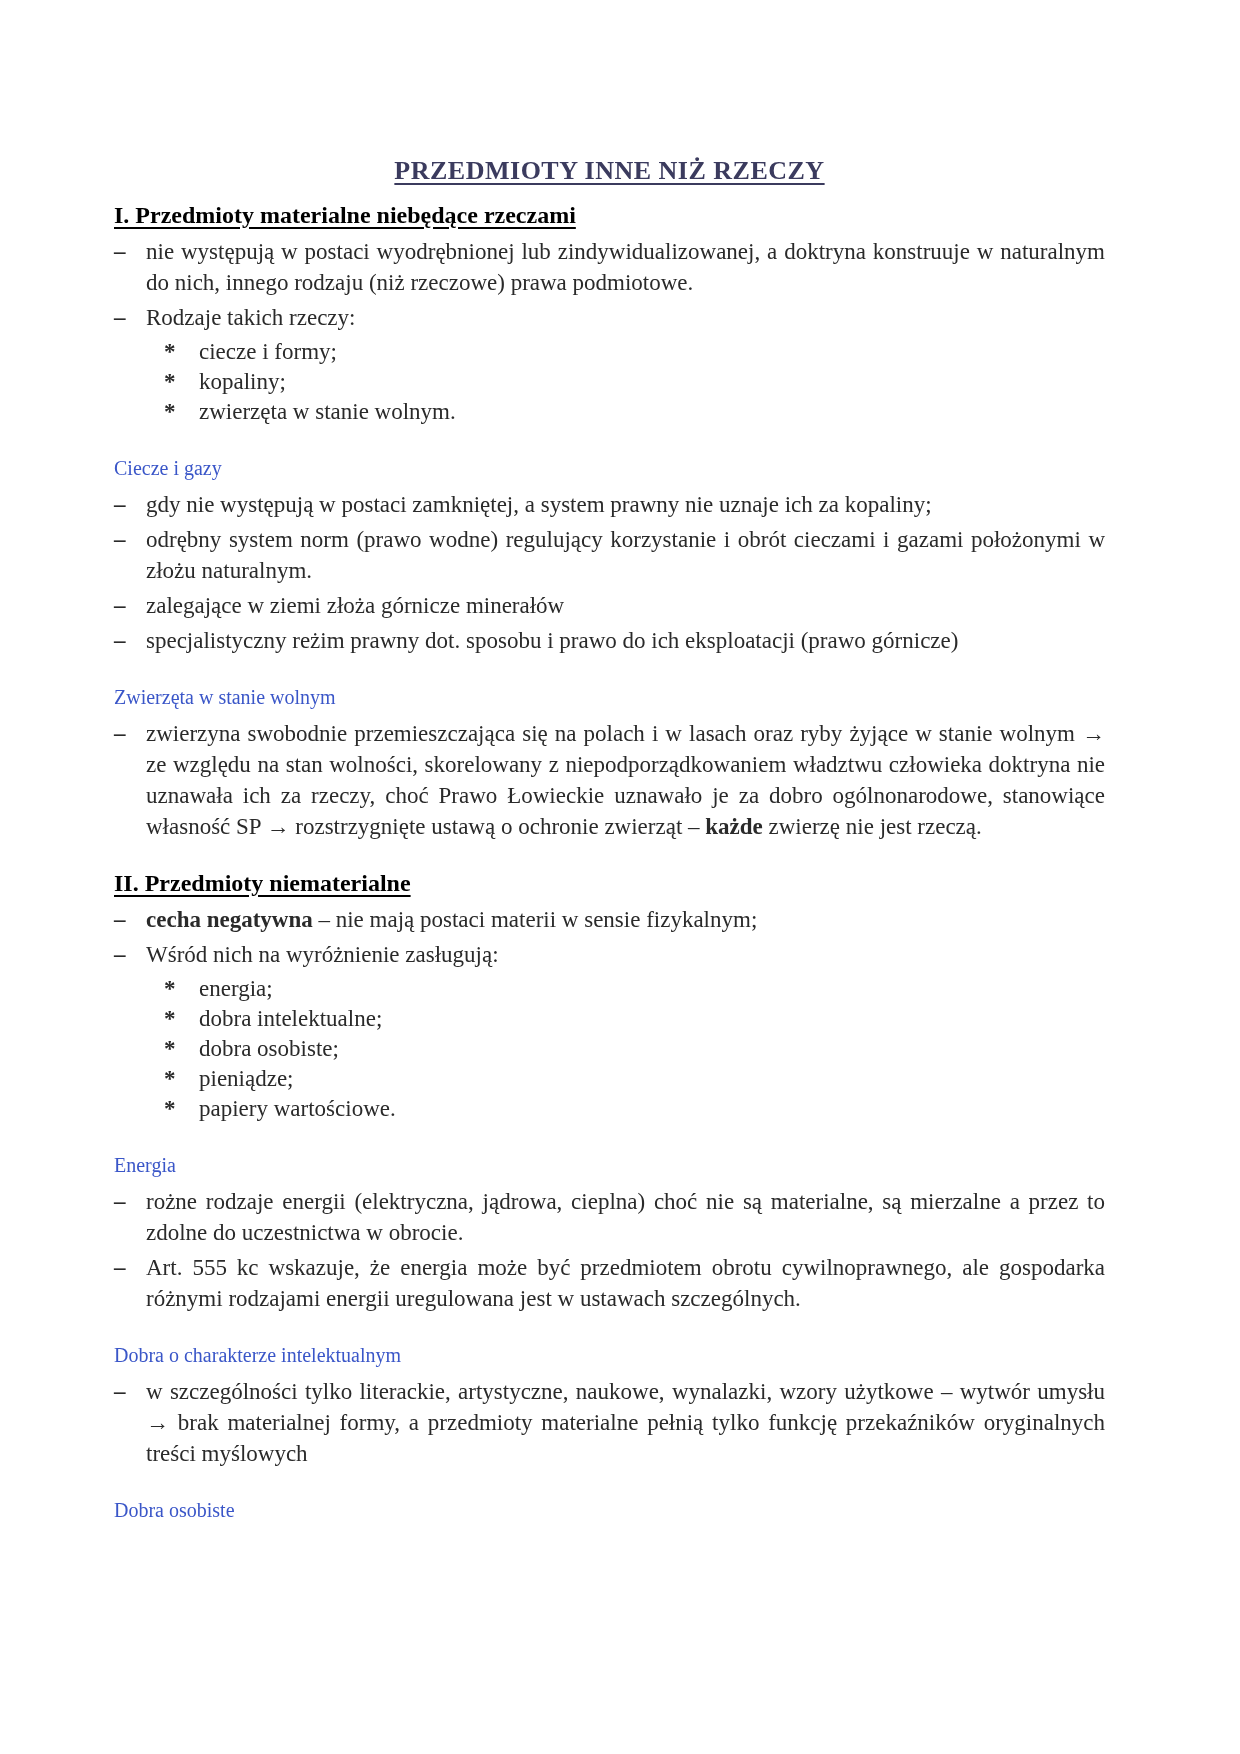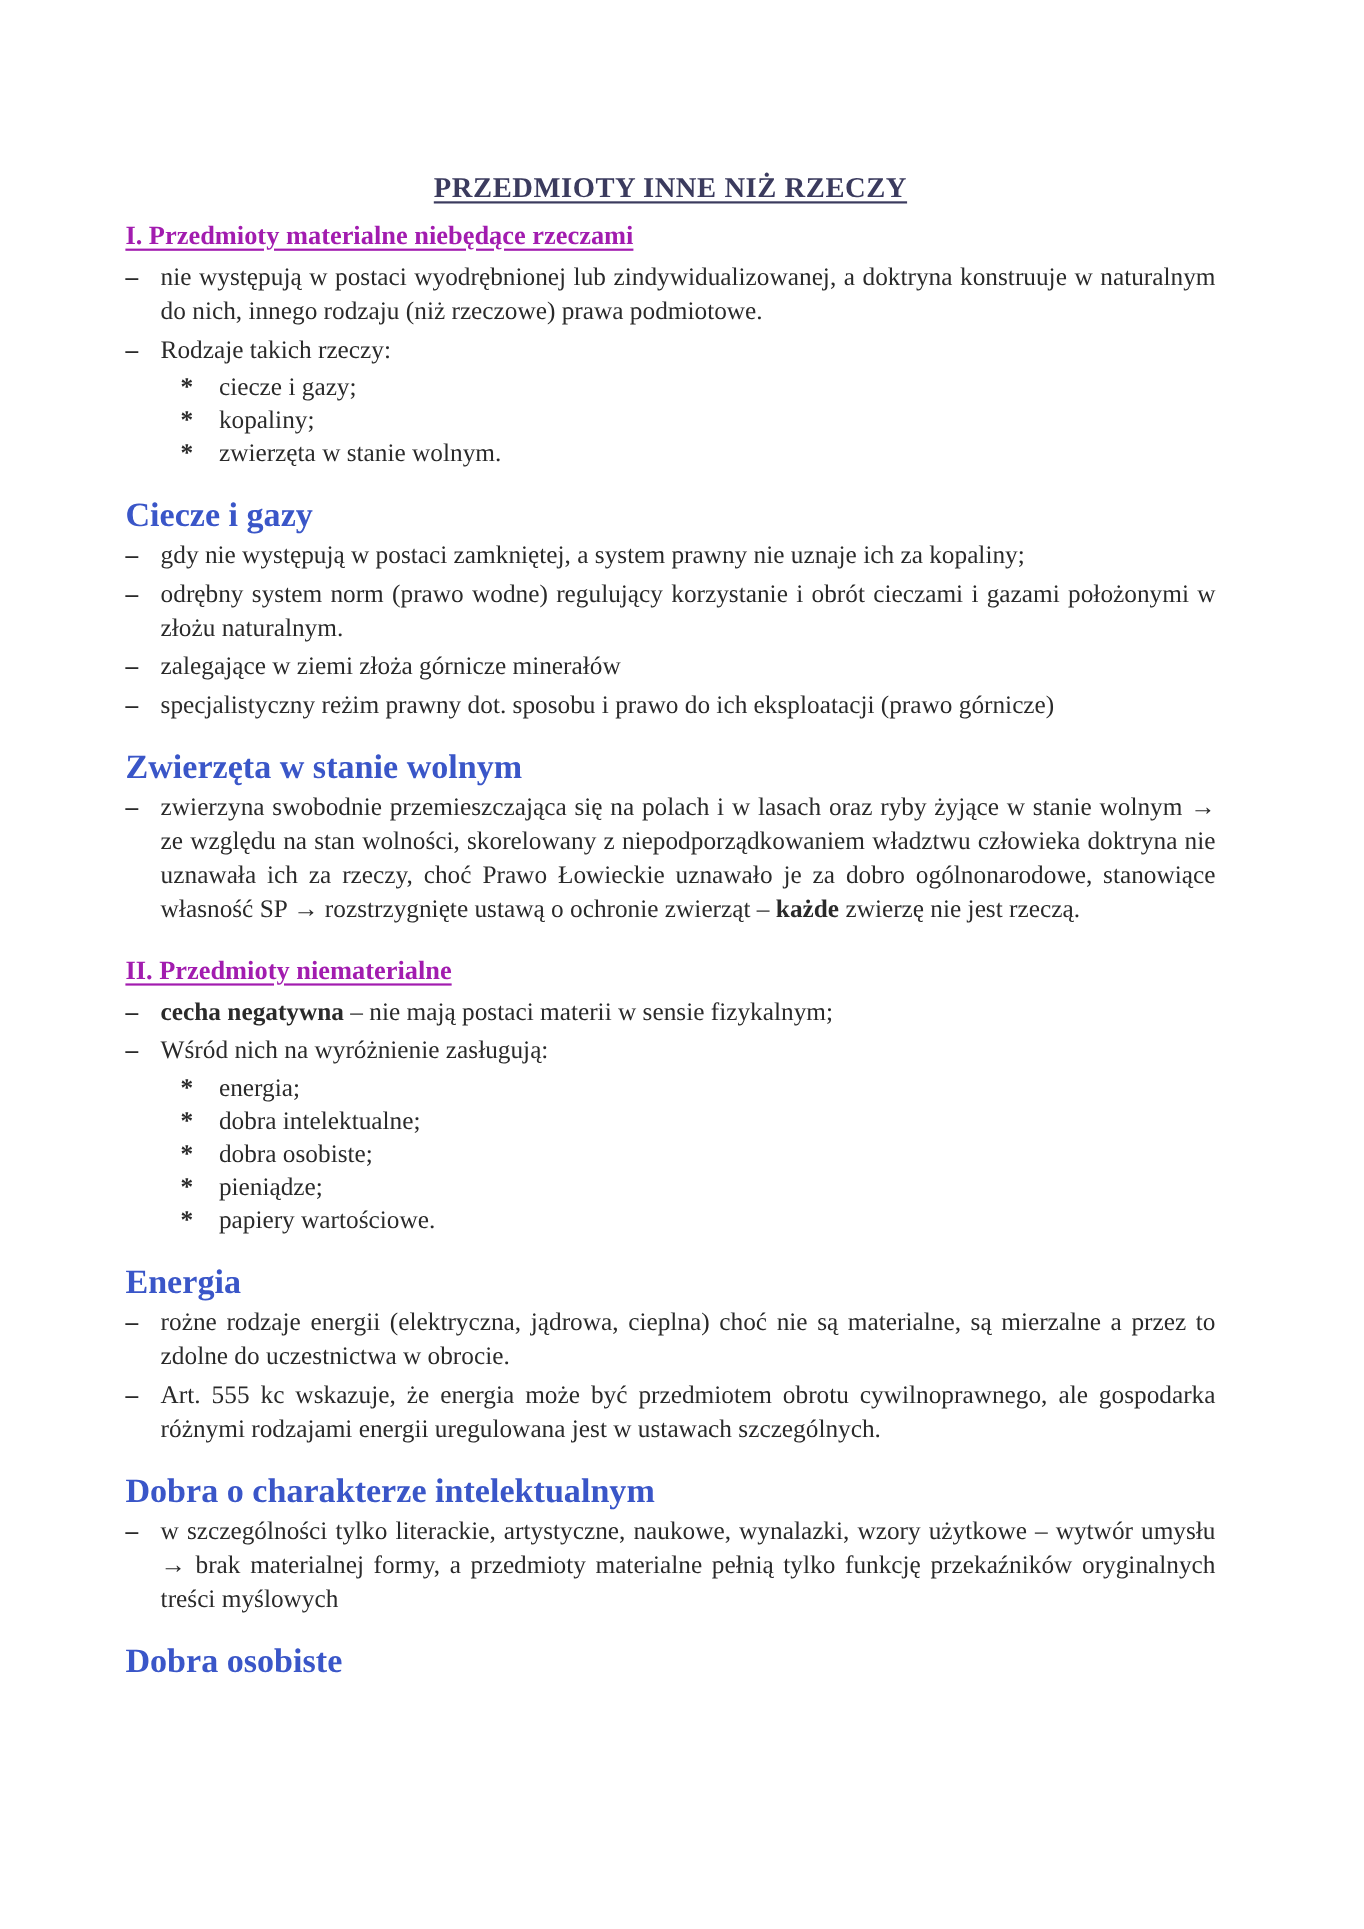--- a/index.html
+++ b/index.html
@@ -24,32 +24,32 @@
     font-weight: bold;
     letter-spacing: 0.5px;
     color: #3b3b5e;
     text-decoration: underline;
     text-underline-offset: 4px;
     line-height: 34px;
     margin-bottom: 12px;
   }
   .blocks > :first-child { margin-top: 0; }
   .h2 {
-    color: #a21caf;
+    color: #000000;
     font-size: 24px;
     font-weight: bold;
     text-decoration: underline;
     text-underline-offset: 4px;
     line-height: 30px;
     margin: 26px 0 6px 0;
   }
   .h3 {
     color: #3a56c8;
-    font-size: 31px;
-    font-weight: bold;
+    font-size: 20px;
+    font-weight: normal;
     line-height: 30px;
     margin: 26px 0 6px 0;
   }
   .li {
     display: flex;
     align-items: flex-start;
     font-size: 23px;
     line-height: 31px;
     margin-bottom: 4px;
   }
@@ -85,21 +85,21 @@
       <div class="li level1">
         <span class="marker">–</span>
         <span class="txt"><span>nie występują w postaci wyodrębnionej lub zindywidualizowanej, a doktryna konstruuje w naturalnym do nich, innego rodzaju (niż rzeczowe) prawa podmiotowe.</span></span>
       </div>
       <div class="li level1">
         <span class="marker">–</span>
         <span class="txt"><span>Rodzaje takich rzeczy:</span></span>
       </div>
       <div class="li level2">
         <span class="marker">*</span>
-        <span class="txt"><span>ciecze i gazy;</span></span>
+        <span class="txt"><span>ciecze i formy;</span></span>
       </div>
       <div class="li level2">
         <span class="marker">*</span>
         <span class="txt"><span>kopaliny;</span></span>
       </div>
       <div class="li level2">
         <span class="marker">*</span>
         <span class="txt"><span>zwierzęta w stanie wolnym.</span></span>
       </div>
       <div class="h3">Ciecze i gazy</div>

